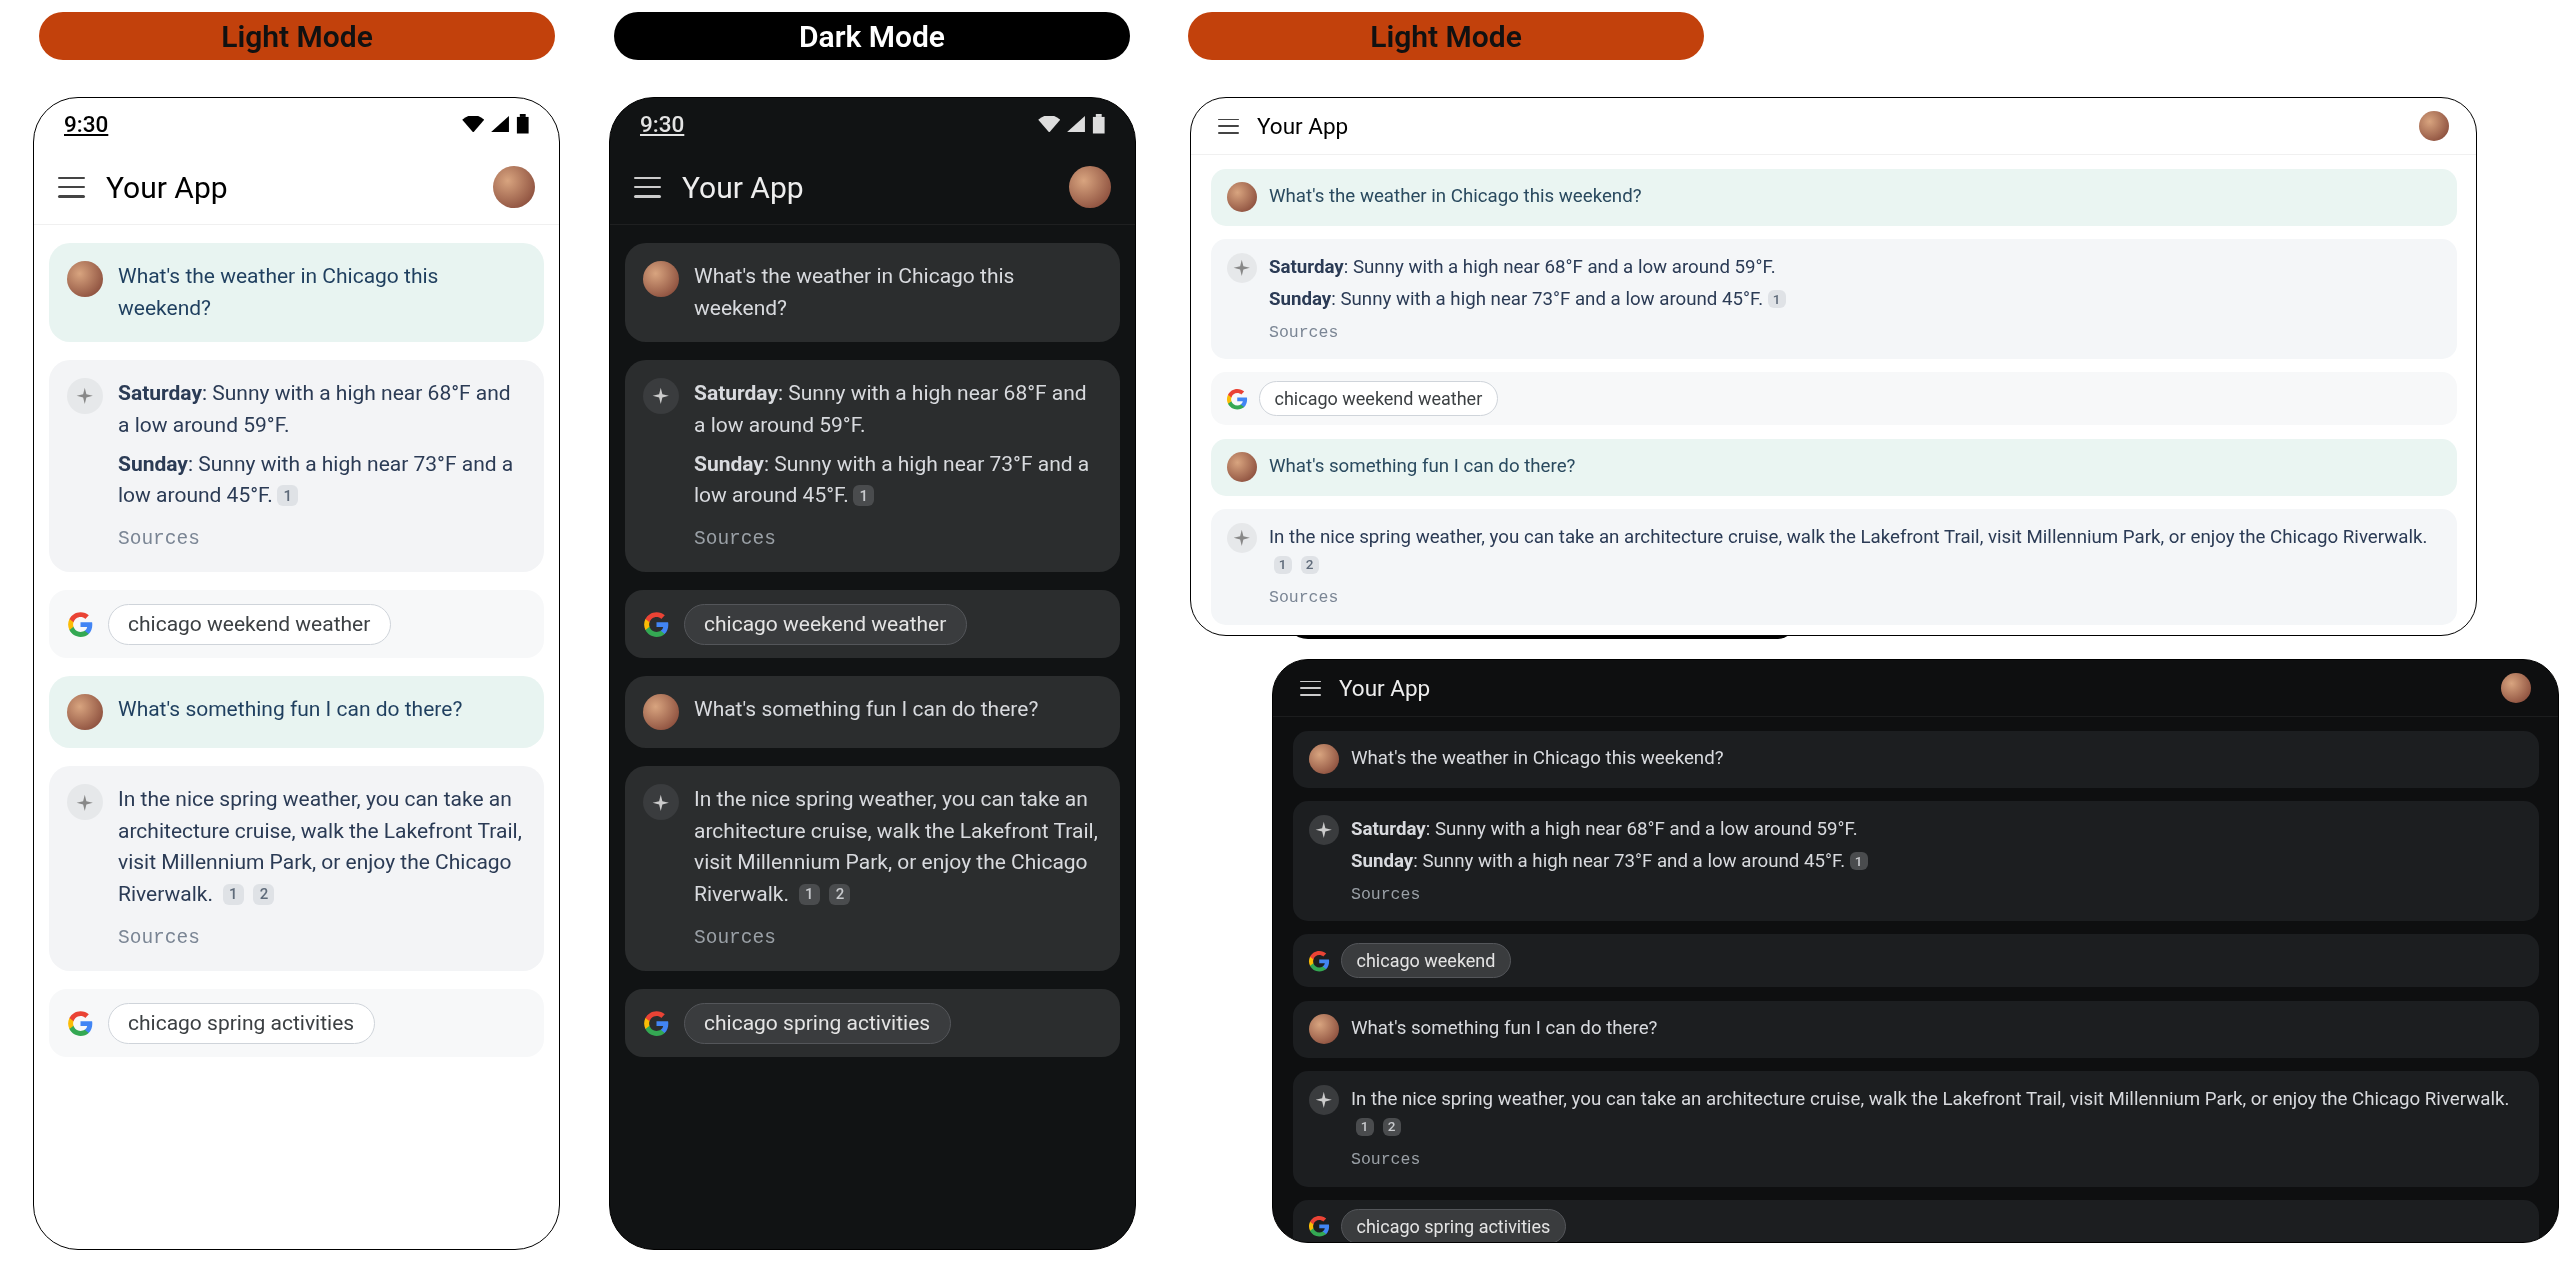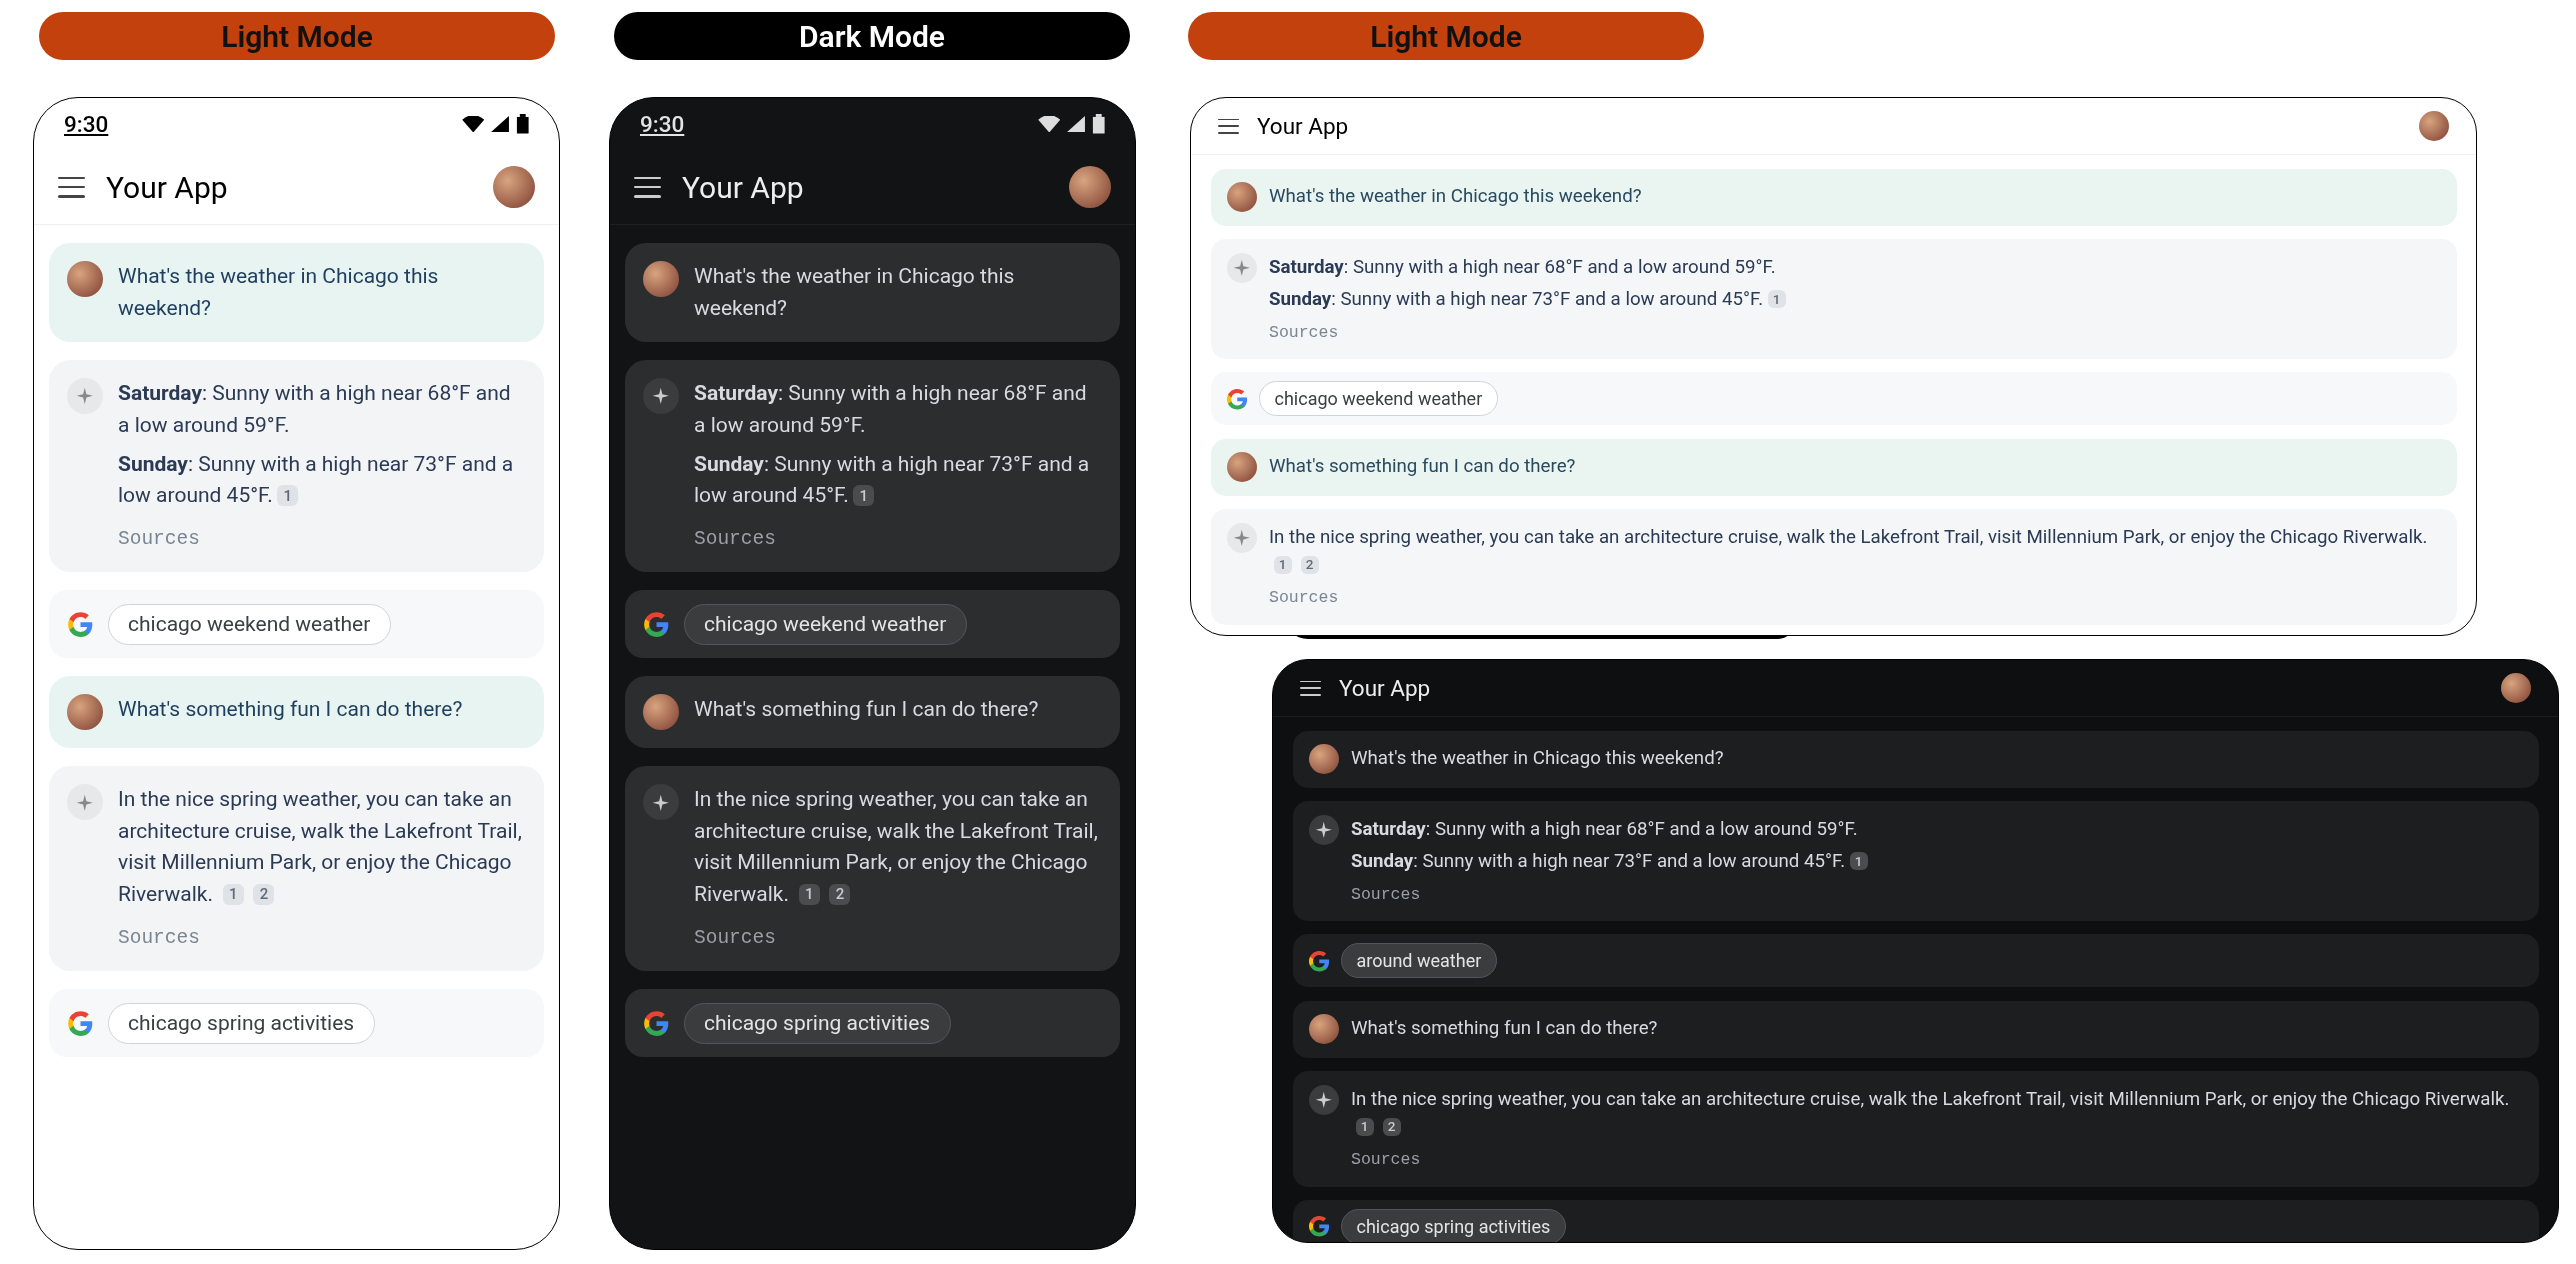--- a/index.html
+++ b/index.html
@@ -446,21 +446,21 @@
     </div>
     <div class="chip-row">
       <span class="g-logo">
           <svg viewBox="0 0 48 48">
             <path fill="#4285F4" d="M45 24.5c0-1.6-.1-3-.4-4.5H24v8.5h11.8c-.5 2.8-2 5.2-4.4 6.8v5.6h7.1C42.7 37 45 31.3 45 24.5z"></path>
             <path fill="#34A853" d="M24 46c6 0 11-2 14.6-5.3l-7.1-5.6c-2 1.3-4.5 2.1-7.5 2.1-5.8 0-10.7-3.9-12.4-9.2H4.3v5.8C7.9 41 15.4 46 24 46z"></path>
             <path fill="#FBBC05" d="M11.6 28c-.4-1.3-.7-2.6-.7-4s.2-2.7.7-4v-5.8H4.3C2.8 17.3 2 20.6 2 24s.8 6.7 2.3 9.8L11.6 28z"></path>
             <path fill="#EA4335" d="M24 10.7c3.3 0 6.2 1.1 8.5 3.3l6.3-6.3C34.9 4 30 2 24 2 15.4 2 7.9 7 4.3 14.2l7.3 5.8C13.3 14.6 18.2 10.7 24 10.7z"></path>
           </svg>
         </span>
-      <span class="chip">around weather</span>
+      <span class="chip">chicago weekend</span>
     </div>
     <div class="bubble user">
       <div class="avatar tiny"></div>
       <div class="content">What's something fun I can do there?</div>
     </div>
     <div class="bubble assist">
       <div class="spark-badge" style="width:30px;height:30px;">
           <svg viewBox="0 0 24 24">
             <path d="M12 2 L14 10 L22 12 L14 14 L12 22 L10 14 L2 12 L10 10 Z" fill="#ccc"></path>
           </svg>

